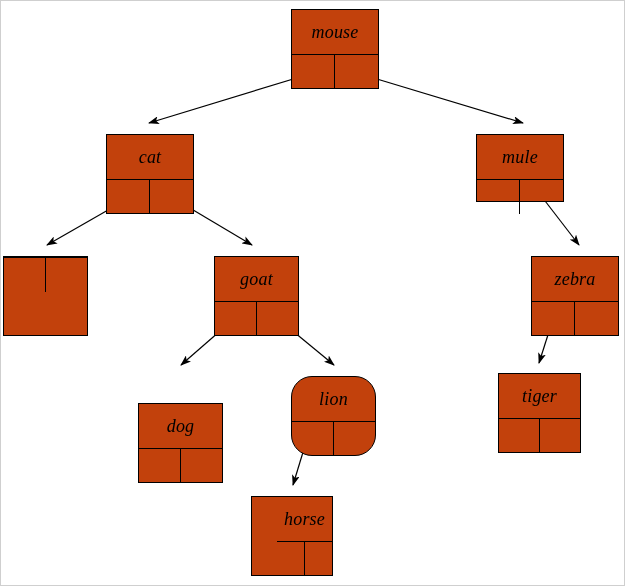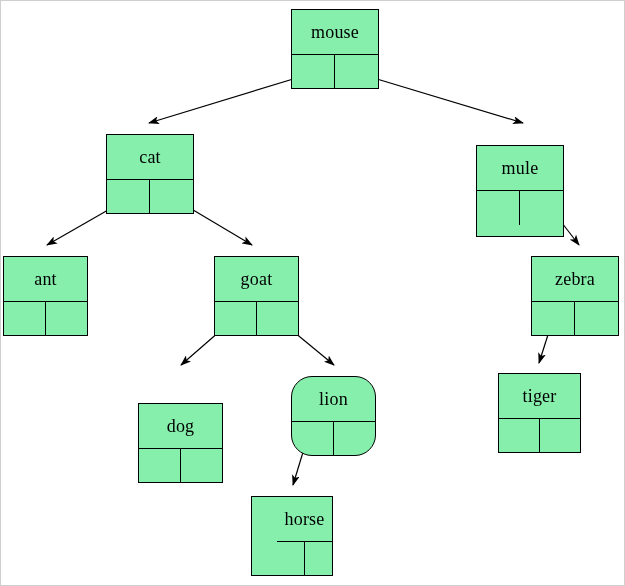--- a/index.html
+++ b/index.html
@@ -22,21 +22,22 @@
     left: 0;
     top: 0;
     width: 625px;
     height: 586px;
     pointer-events: none;
   }
   .node {
     position: absolute;
     box-sizing: border-box;
     border: 1px solid #000000;
-    background: #86efac;
+    background: #c2410c;
+    font-style: italic;
   }
   .node-label {
     box-sizing: border-box;
     width: 100%;
     display: flex;
     align-items: center;
     justify-content: center;
     font-size: 18px;
     color: #000000;
     line-height: 1;
@@ -90,29 +91,28 @@
           <div class="ptr-cell right"></div>
         </div>
       </div>
       <div class="node" style="left: 105px; top: 133px; width: 88px; height: 80px;">
         <div class="node-label" style="height: 44px;">cat</div>
         <div class="node-pointers" style="height: 35px;">
           <div class="ptr-cell left"></div>
           <div class="ptr-cell right"></div>
         </div>
       </div>
-      <div class="node" style="left: 475px; top: 144px; width: 88px; height: 92px;">
+      <div class="node" style="left: 475px; top: 133px; width: 88px; height: 68px;">
         <div class="node-label" style="height: 44px;">mule</div>
         <div class="node-pointers" style="height: 35px;">
           <div class="ptr-cell left"></div>
           <div class="ptr-cell right"></div>
         </div>
       </div>
       <div class="node" style="left: 2px; top: 255px; width: 85px; height: 80px;">
-        <div class="node-label" style="height: 44px;">ant</div>
         <div class="node-pointers" style="height: 35px;">
           <div class="ptr-cell left"></div>
           <div class="ptr-cell right"></div>
         </div>
       </div>
       <div class="node" style="left: 213px; top: 255px; width: 85px; height: 80px; text-align: center;">
         <div class="node-label" style="height: 44px;">goat</div>
         <div class="node-pointers" style="height: 35px;">
           <div class="ptr-cell left"></div>
           <div class="ptr-cell right"></div>

